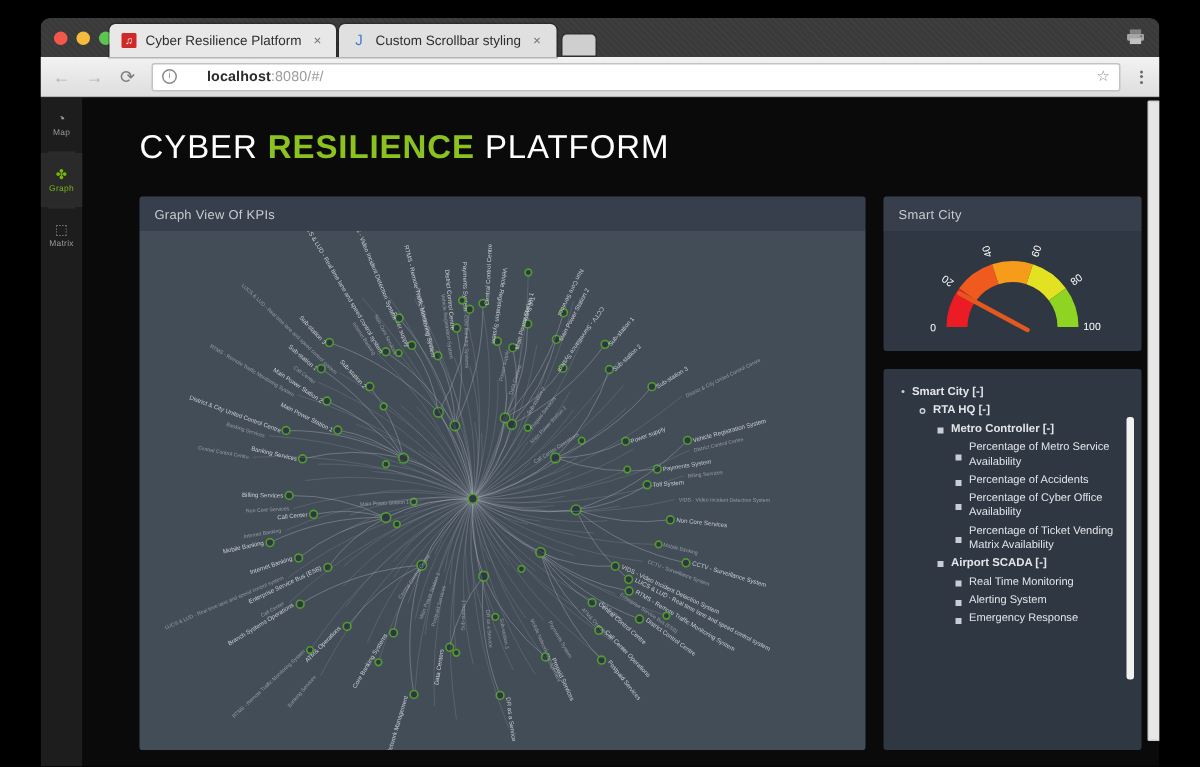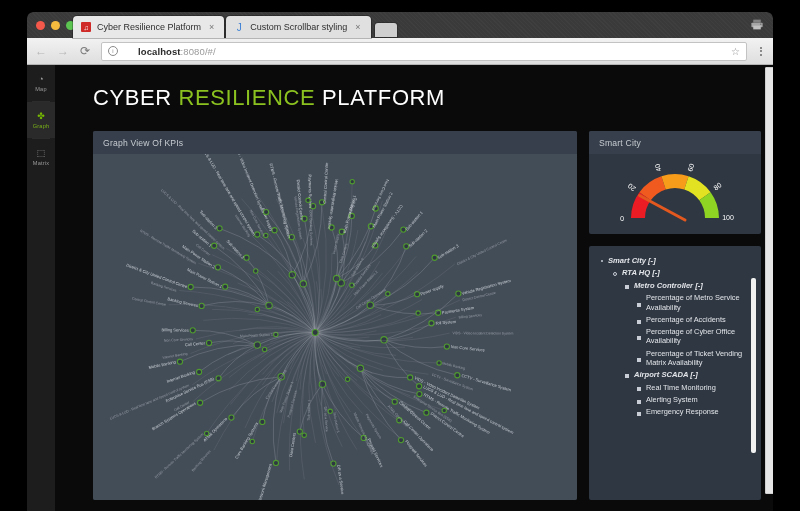--- a/index.html
+++ b/index.html
@@ -134,21 +134,21 @@
     background: #0a0a0a;
     overflow: hidden;
   }
   .apptitle {
     margin: 20px 0 0 38px;
     font-size: 22px;
     letter-spacing: .6px;
     color: #ffffff;
     font-weight: 400;
   }
-  .apptitle .hl { color: #8bc220; }
+  .apptitle .hl { color: #8bc220; font-weight: bold; }
 
   .board {
     position: absolute; left: 38px; right: 12px; top: 66px; bottom: 12px;
     display: flex; gap: 12px;
   }
   .card {
     background: #2f3742;
     border-radius: 2px;
     display: flex; flex-direction: column;
     overflow: hidden;
@@ -174,21 +174,21 @@
     padding: 10px 12px 0 10px;
     overflow: hidden;
     color: #e3e6ea;
   }
   .tnode { display: flex; align-items: flex-start; gap: 5px; margin-bottom: 3px; line-height: 1.25; }
   .tbullet { flex: 0 0 auto; margin-top: 4px; }
   .b-dot { width: 2px; height: 2px; background: #c9ced6; border-radius: 50%; }
   .b-ring { width: 4px; height: 4px; border: 1px solid #c9ced6; border-radius: 50%; box-sizing: border-box; }
   .b-sq { width: 4px; height: 4px; background: #c9ced6; }
   .tlabel { font-size: 7.4px; }
-  .tlabel.bold { font-weight: 700; font-size: 7.6px; font-style: italic; }
+  .tlabel.bold { font-weight: 700; font-size: 7.6px; }
   .lvl1 { padding-left: 2px; }
   .lvl2 { padding-left: 14px; }
   .lvl3 { padding-left: 26px; }
   .lvl4 { padding-left: 38px; align-items: center; }
   .tree-scrollbar {
     position: absolute; right: 5px; top: 32px; width: 5px; height: 175px;
     background: #f1f1f1; border-radius: 2px;
   }
 
   

